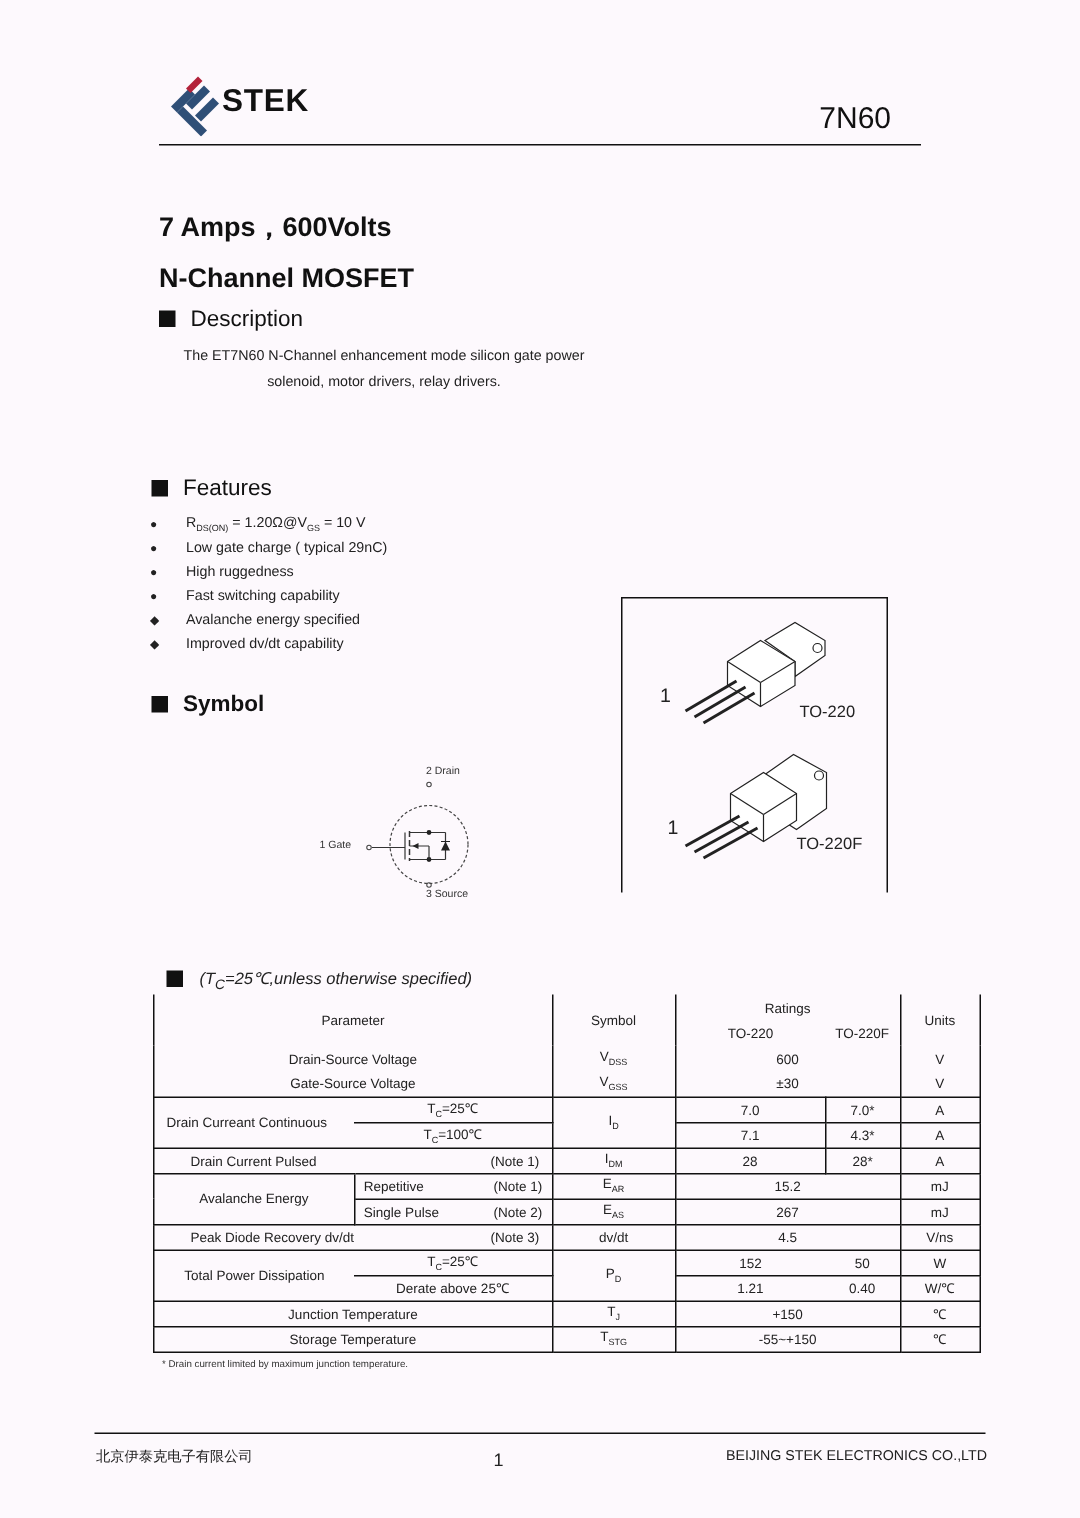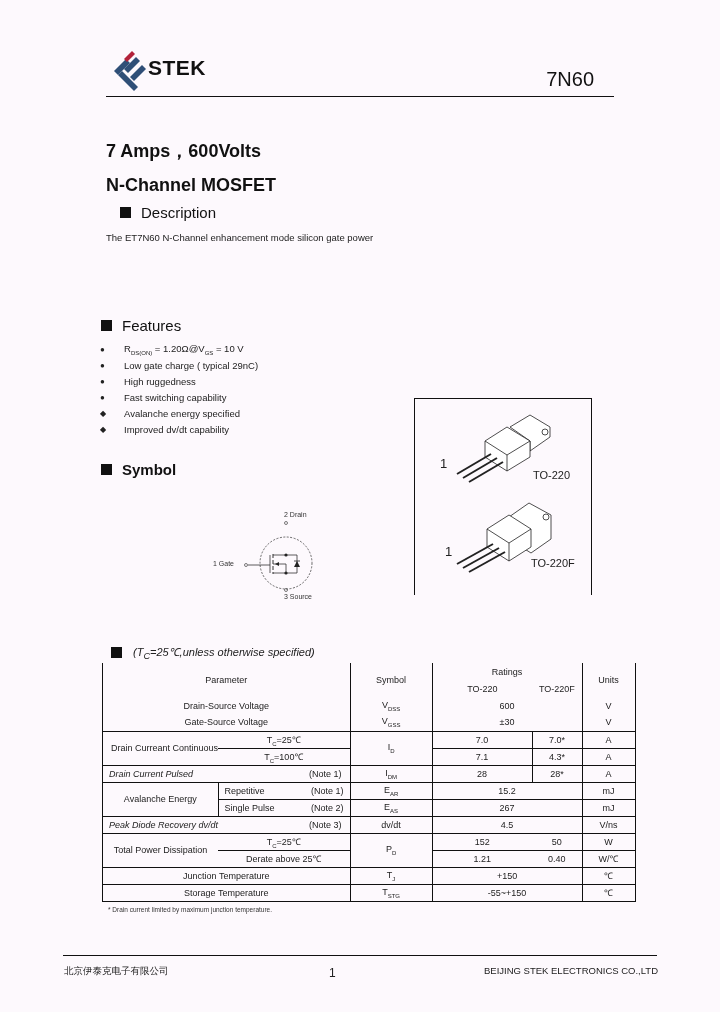--- a/index.html
+++ b/index.html
@@ -13,22 +13,22 @@
   #part-number { right: 126px; top: 68px; font-size: 20px; color: #111; }
   #header-rule { left: 106px; top: 96px; width: 508px; height: 1px; background: #111; }
 
   #title1 { left: 106px; top: 139px; font-size: 18px; font-weight: bold; }
   #title2 { left: 106px; top: 161px; font-size: 18px; font-weight: bold; margin-top: 14px; }
 
   .section-head { font-size: 15px; display: flex; align-items: center; }
   .section-head .sq { width: 11px; height: 11px; background: #111; margin-right: 10px; display: inline-block; }
   .section-head.bold { font-weight: bold; }
 
-  #desc-head { left: 120px; top: 204px; }
-  #desc-text { left: 106px; top: 229px; width: 300px; font-size: 9.5px; line-height: 17.3px; color: #222; }
+  #desc-head { left: 106px; top: 204px; }
+  #desc-text { left: 106px; top: 229px; width: 300px; font-size: 9.5px; line-height: 17.3px; color: #222; text-align: center; }
 
   #feat-head { left: 101px; top: 317px; }
   #feat-list { left: 100px; top: 341px; font-size: 9.5px; color: #222; }
   #feat-list .fi { height: 16px; display: flex; align-items: center; }
   #feat-list .bul { width: 24px; font-size: 8px; }
   #feat-list sub { font-size: 6px; }
 
   #sym-head { left: 101px; top: 461px; }
 
   #pkg-box { left: 414px; top: 398px; width: 178px; height: 197px; border: 1px solid #111; border-bottom: none; }
@@ -38,21 +38,21 @@
   
   #amr-head { left: 111px; top: 644px; font-size: 14px; }
   #amr-head .cond { font-weight: normal; font-size: 11px; color: #222; margin-left: 1px; font-style: italic; }
   table#amr { position: absolute; left: 102px; top: 663px; border-collapse: collapse; font-size: 9px; color: #222; }
   #amr td { border: 1px solid #111; text-align: center; padding: 0; height: 17px; }
   #amr td.nb-t { border-top: none; }
   #amr td.nb-b { border-bottom: none; }
   #amr td.nb-l { border-left: none; }
   #amr td.nb-r { border-right: none; }
   #amr td.nb-tb { border-top: none; border-bottom: none; }
-  #amr .left { text-align: left; padding-left: 6px; font-style: italic; }
+  #amr .left { text-align: left; padding-left: 24px; }
   #amr sub { font-size: 6px; }
   #footnote { left: 108px; top: 906px; font-size: 6.5px; color: #333; }
 
   
   #footer-rule { left: 63px; top: 955px; width: 594px; height: 1px; background: #111; }
   #footer-left { left: 64px; top: 965px; font-size: 9.5px; color: #222; }
   #footer-page { left: 329px; top: 966px; font-size: 12px; color: #222; }
   #footer-right { right: 62px; top: 965px; font-size: 9.5px; color: #222; }
 </style>
 </head>
@@ -73,20 +73,21 @@
 
 <div id="title1" class="abs">7 Amps，600Volts</div>
 <div id="title2" class="abs">N-Channel MOSFET</div>
 
 <div id="desc-head" class="abs section-head">
   <span class="sq"></span>
   <span>Description</span>
 </div>
 <div id="desc-text" class="abs">
   <div>The ET7N60 N-Channel enhancement mode silicon gate    power</div>
+  <div>solenoid, motor drivers, relay drivers.</div>
 </div>
 
 <div id="feat-head" class="abs section-head">
   <span class="sq"></span>
   <span>Features</span>
 </div>
 <div id="feat-list" class="abs">
   <div class="fi">
     <span class="bul">●</span>
     <span>

